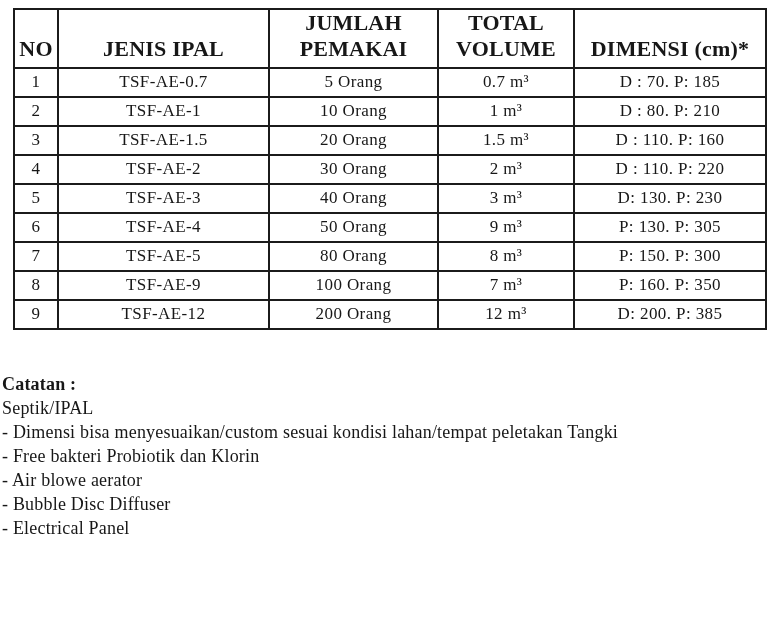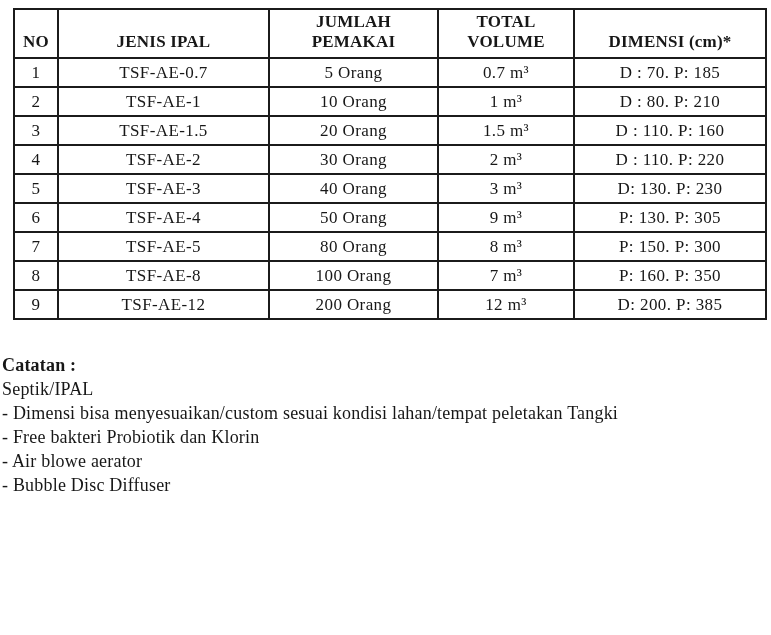--- a/index.html
+++ b/index.html
@@ -21,38 +21,38 @@
     table-layout: fixed;
   }
   .spec-table th, .spec-table td {
     border: 2px solid #1b1b1b;
     text-align: center;
     overflow: hidden;
   }
   .spec-table thead tr { height: 49px; }
   .spec-table th {
     font-weight: 700;
-    font-size: 17px;
+    font-size: 22px;
     line-height: 1.18;
     vertical-align: bottom;
     padding: 0 2px 5px 2px;
     white-space: pre-line;
     letter-spacing: 0.2px;
   }
   .spec-table tbody tr { height: 29px; }
   .spec-table td {
     font-size: 17px;
     vertical-align: middle;
     padding: 0 2px;
     letter-spacing: 0.4px;
   }
   .notes {
     position: absolute;
     left: 2px;
-    top: 353px;
+    top: 372px;
     width: 762px;
     font-size: 18px;
     line-height: 24px;
     letter-spacing: 0.2px;
   }
   .note-line { white-space: nowrap; }
   .note-line.bold { font-weight: 700; }
 </style>
 </head>
 <body>
@@ -123,21 +123,21 @@
         </tr>
         <tr>
           <td>7</td>
           <td>TSF-AE-5</td>
           <td>80 Orang</td>
           <td>8 m³</td>
           <td>P: 150. P: 300</td>
         </tr>
         <tr>
           <td>8</td>
-          <td>TSF-AE-8</td>
+          <td>TSF-AE-9</td>
           <td>100 Orang</td>
           <td>7 m³</td>
           <td>P: 160. P: 350</td>
         </tr>
         <tr>
           <td>9</td>
           <td>TSF-AE-12</td>
           <td>200 Orang</td>
           <td>12 m³</td>
           <td>D: 200. P: 385</td>
@@ -145,15 +145,16 @@
       </tbody>
   </table>
 
   <div class="notes">
       <div class="note-line bold">Catatan :</div>
       <div class="note-line">Septik/IPAL</div>
       <div class="note-line">- Dimensi bisa menyesuaikan/custom sesuai kondisi lahan/tempat peletakan Tangki</div>
       <div class="note-line">- Free bakteri Probiotik dan Klorin</div>
       <div class="note-line">- Air blowe aerator</div>
       <div class="note-line">- Bubble Disc Diffuser</div>
+      <div class="note-line">- Electrical Panel</div>
     </div>
 
 </div>
 
 </body></html>

